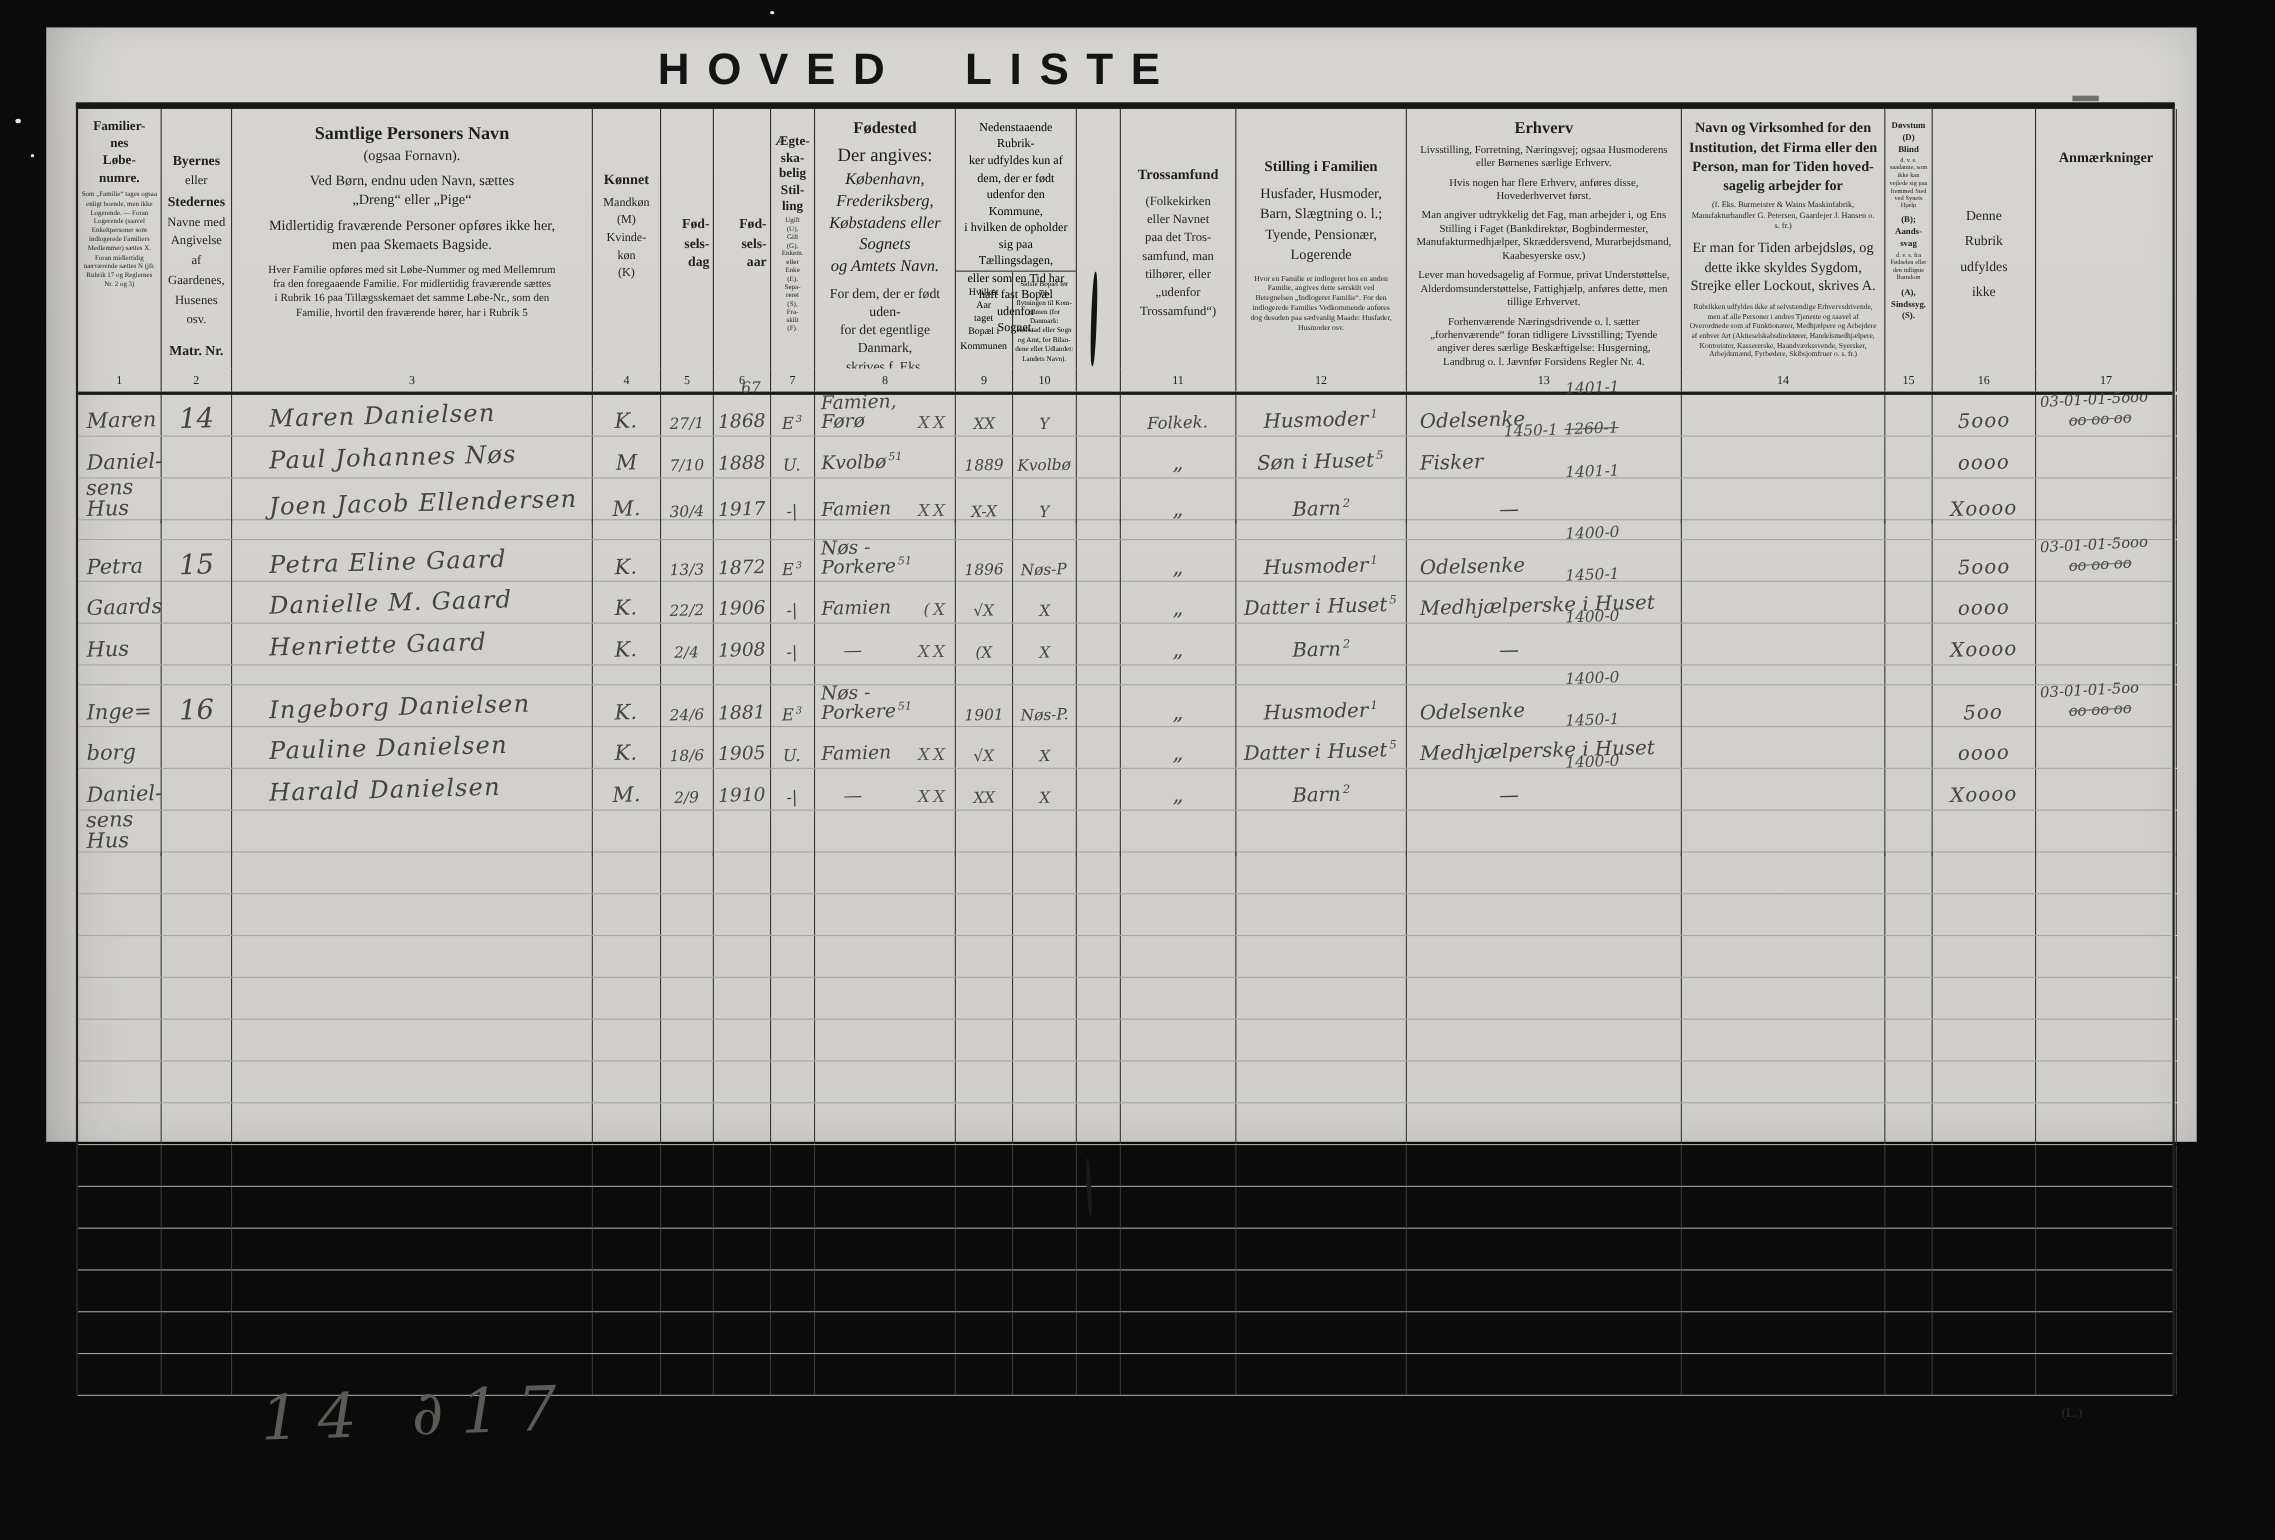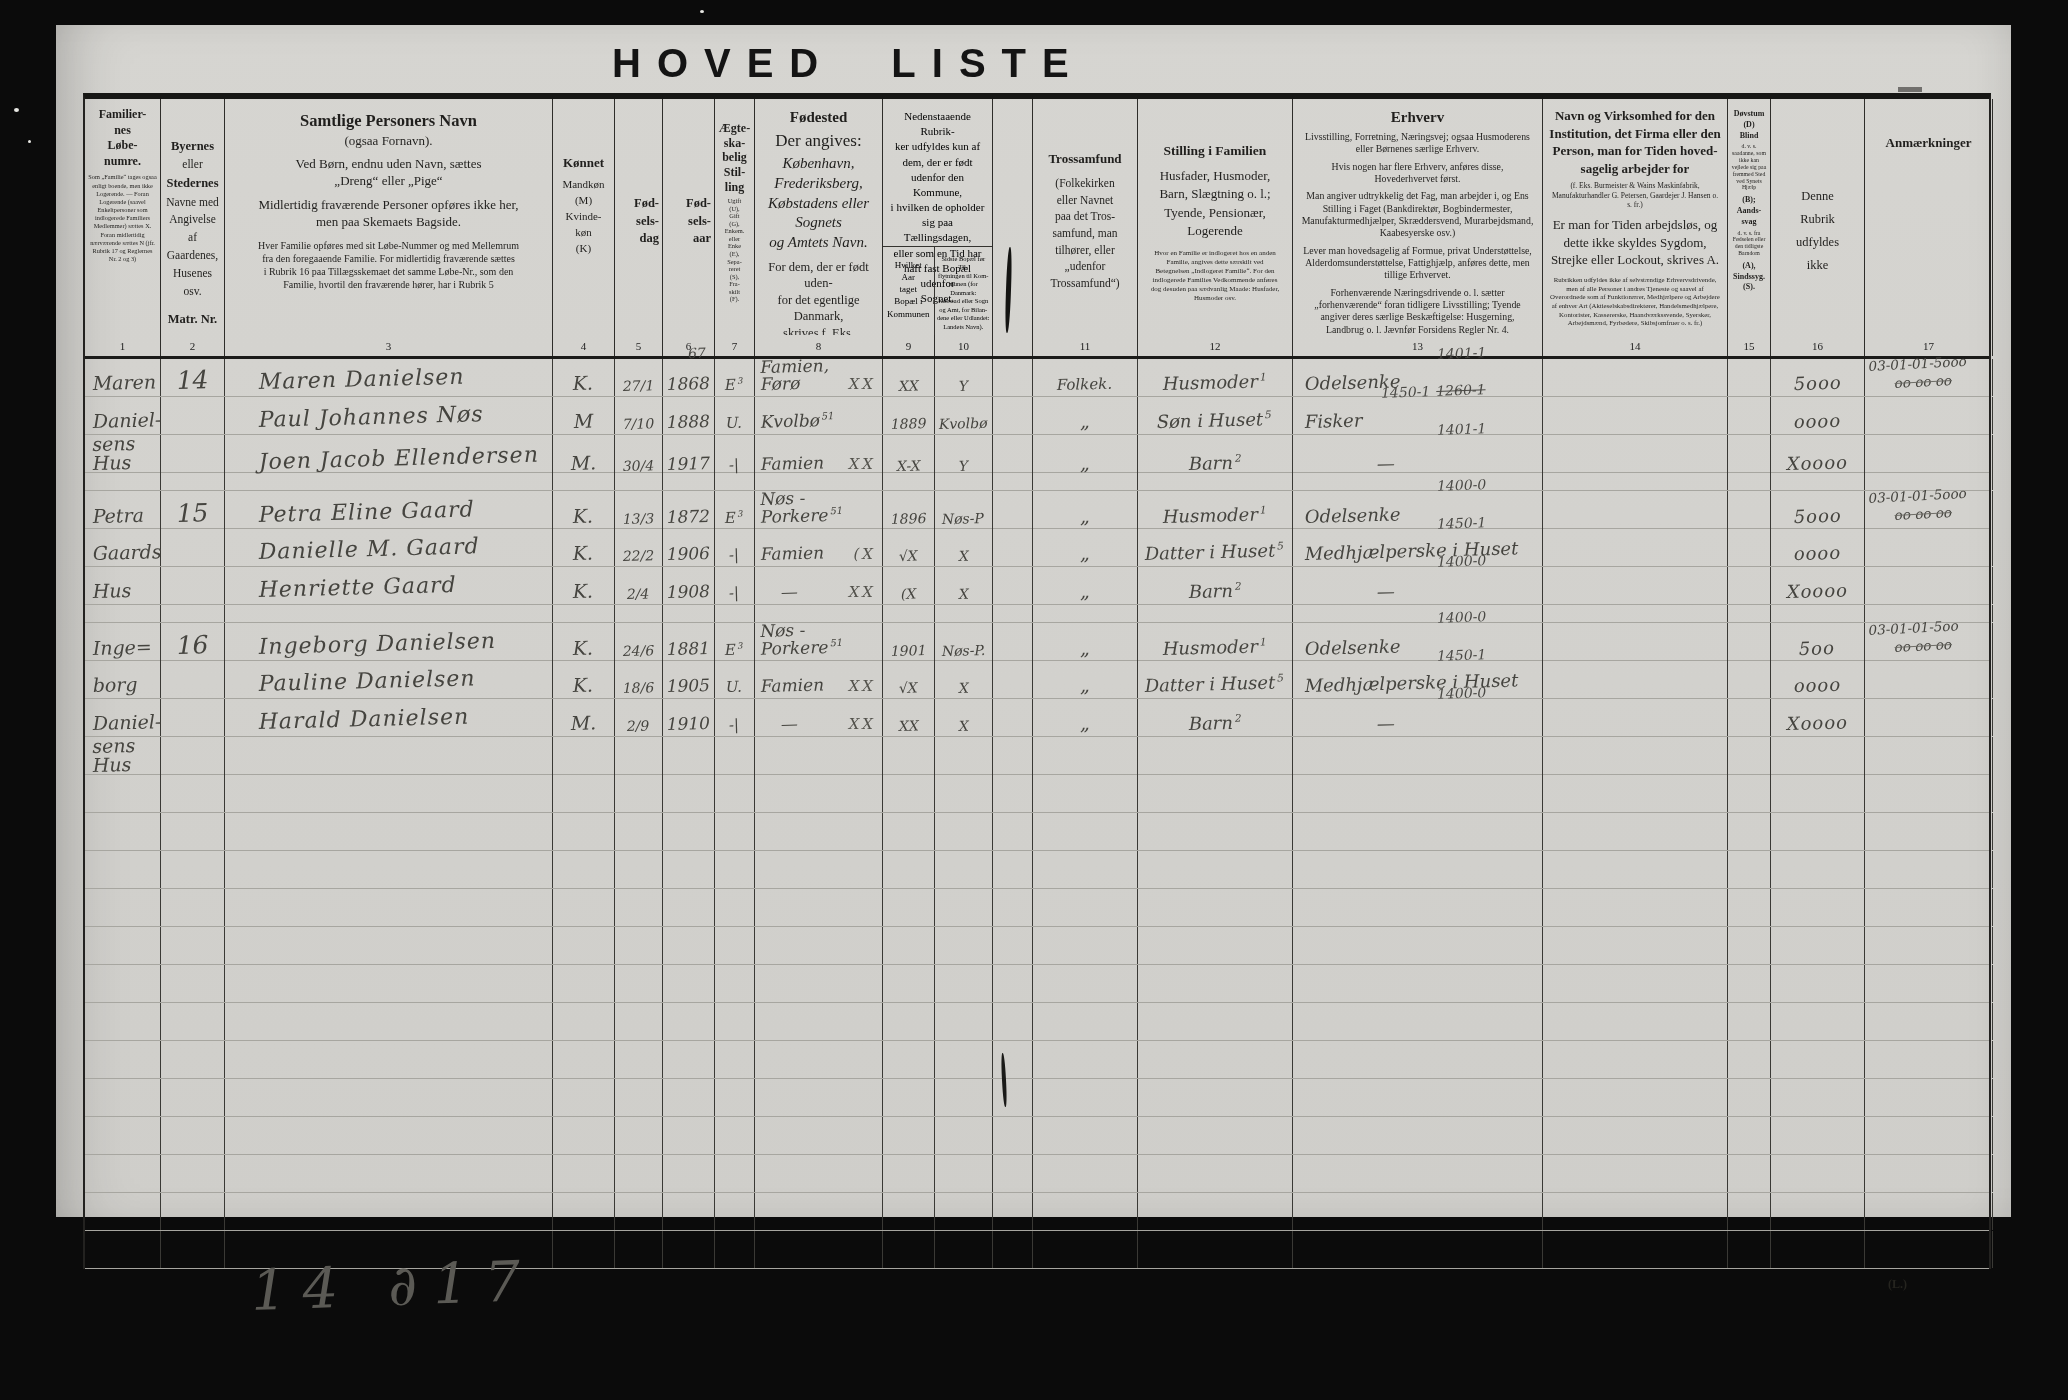--- a/index.html
+++ b/index.html
@@ -1,19 +1,19 @@
 <!DOCTYPE html>
 <html><head>
 <meta charset="utf-8">
 <style>
   * { box-sizing: border-box; margin: 0; padding: 0; }
   html,body { width:2068px; height:1400px; overflow:hidden; }
   body { background:#0b0b0b; position:relative; font-family:"Liberation Serif",serif; }
 
-  .page { position:absolute; left:56px; top:25px; width:1955px; height:1192px;
+  .page { position:absolute; left:42px; top:25px; width:1955px; height:1013px;
           background:linear-gradient(180deg,#d6d5d1 0%, #d2d1cd 55%, #cfceca 100%);
           box-shadow: inset 45px 0 70px -45px rgba(0,0,0,.28), inset -25px 0 50px -30px rgba(0,0,0,.15); }
 
   .speck { position:absolute; background:#e8e8e4; border-radius:50%; }
 
   .title { position:absolute; top:16px; left:556px; font-family:"Liberation Sans",sans-serif;
            font-weight:bold; font-size:40px; letter-spacing:16px; word-spacing:30px; color:#141414; }
 
   .print-smudge { position:absolute; left:1842px; top:62px; width:24px; height:5px; background:#3c3b38; opacity:.65; }
 

